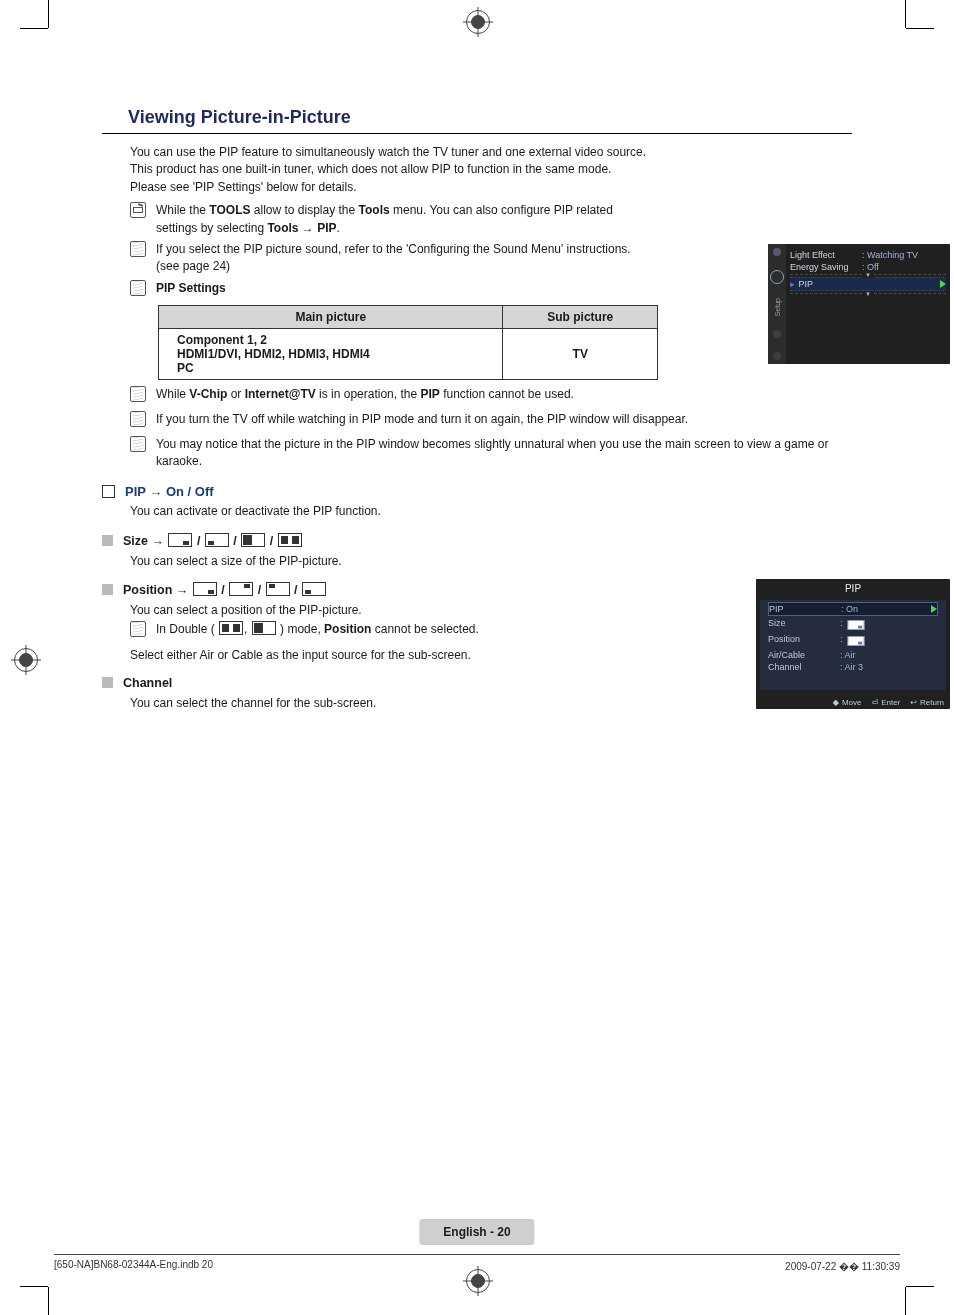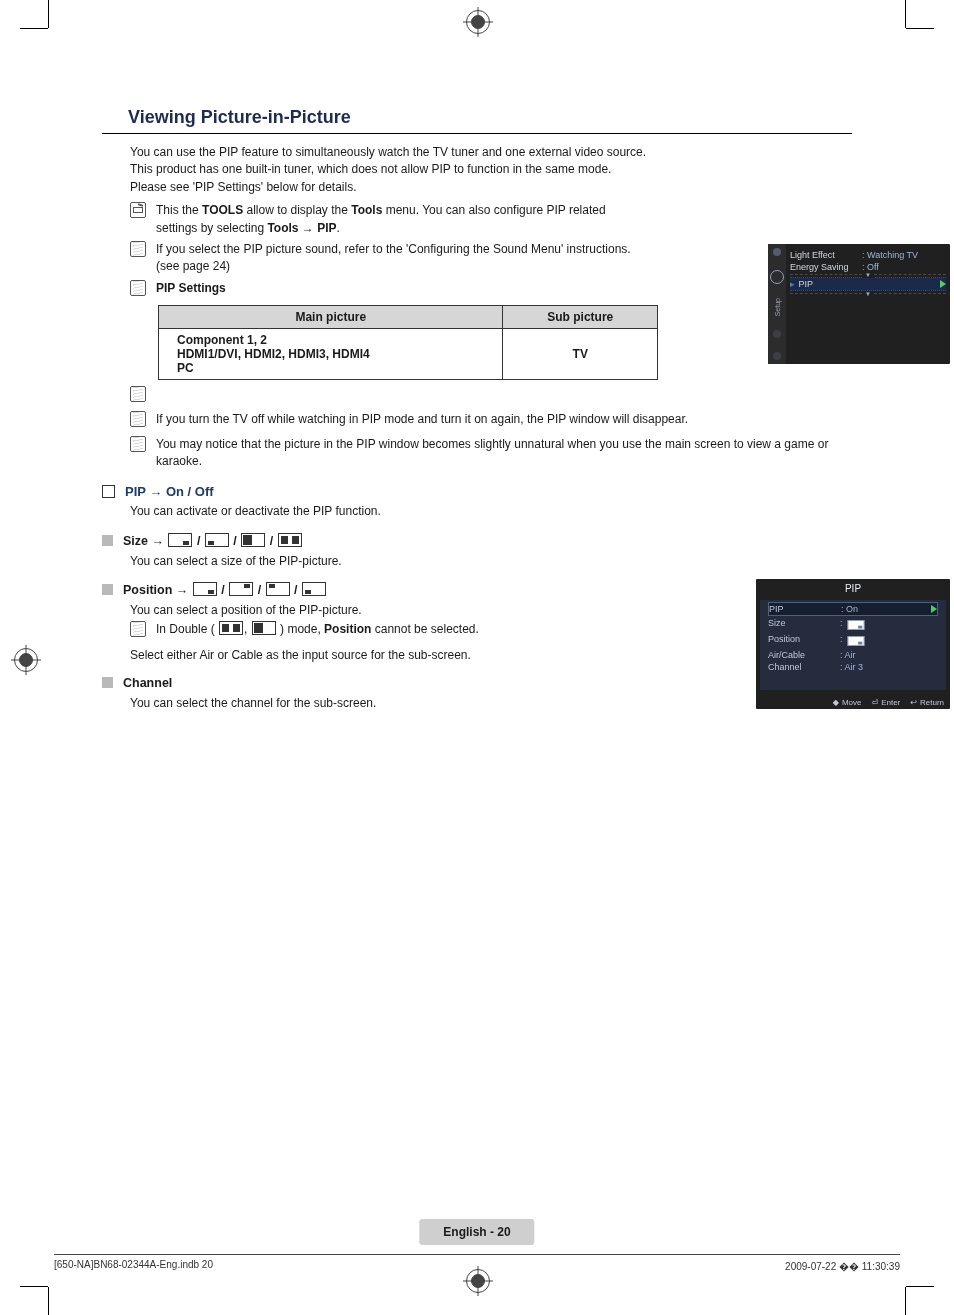--- a/index.html
+++ b/index.html
@@ -306,21 +306,21 @@
       <div class="heading-bar"></div>
       <div class="heading">Viewing Picture-in-Picture</div>
     </div>
 
     <div class="intro">You can use the PIP feature to simultaneously watch the TV tuner and one external video source. This product has one built-in tuner, which does not allow PIP to function in the same mode. Please see 'PIP Settings' below for details.</div>
 
     <div class="bul-list">
       <div class="bul-row">
         <div class="bul-icon"><span class="tool-icon"></span></div>
         <div>
-          <span>This the </span><span class="bold">TOOLS</span><span> allow to display the </span><span class="bold">Tools</span><span> menu. You can also configure PIP related settings by selecting </span><span class="bold">Tools</span><span> → </span><span class="bold">PIP</span><span>.</span>
+          <span>While the </span><span class="bold">TOOLS</span><span> allow to display the </span><span class="bold">Tools</span><span> menu. You can also configure PIP related settings by selecting </span><span class="bold">Tools</span><span> → </span><span class="bold">PIP</span><span>.</span>
         </div>
       </div>
       <div class="bul-row">
         <div class="bul-icon"><span class="note-icon"></span></div>
         <div>If you select the PIP picture sound, refer to the 'Configuring the Sound Menu' instructions. (see page 24)</div>
       </div>
       <div class="bul-row">
         <div class="bul-icon"><span class="note-icon"></span></div>
         <div class="bold">PIP Settings</div>
       </div>
@@ -339,20 +339,23 @@
           <div class="line">PC</div>
         </td>
         <td class="sub-cell">TV</td>
       </tr>
     </tbody>
       </table>
 
     <div class="bul-list-wide">
       <div class="bul-row">
         <div class="bul-icon"><span class="note-icon"></span></div>
+        <div>
+          <span>While </span><span class="bold">V-Chip</span><span> or </span><span class="bold">Internet@TV</span><span> is in operation, the </span><span class="bold">PIP</span><span> function cannot be used.</span>
+        </div>
       </div>
       <div class="bul-row">
         <div class="bul-icon"><span class="note-icon"></span></div>
         <div>If you turn the TV off while watching in PIP mode and turn it on again, the PIP window will disappear.</div>
       </div>
       <div class="bul-row">
         <div class="bul-icon"><span class="note-icon"></span></div>
         <div>You may notice that the picture in the PIP window becomes slightly unnatural when you use the main screen to view a game or karaoke.</div>
       </div>
     </div>

